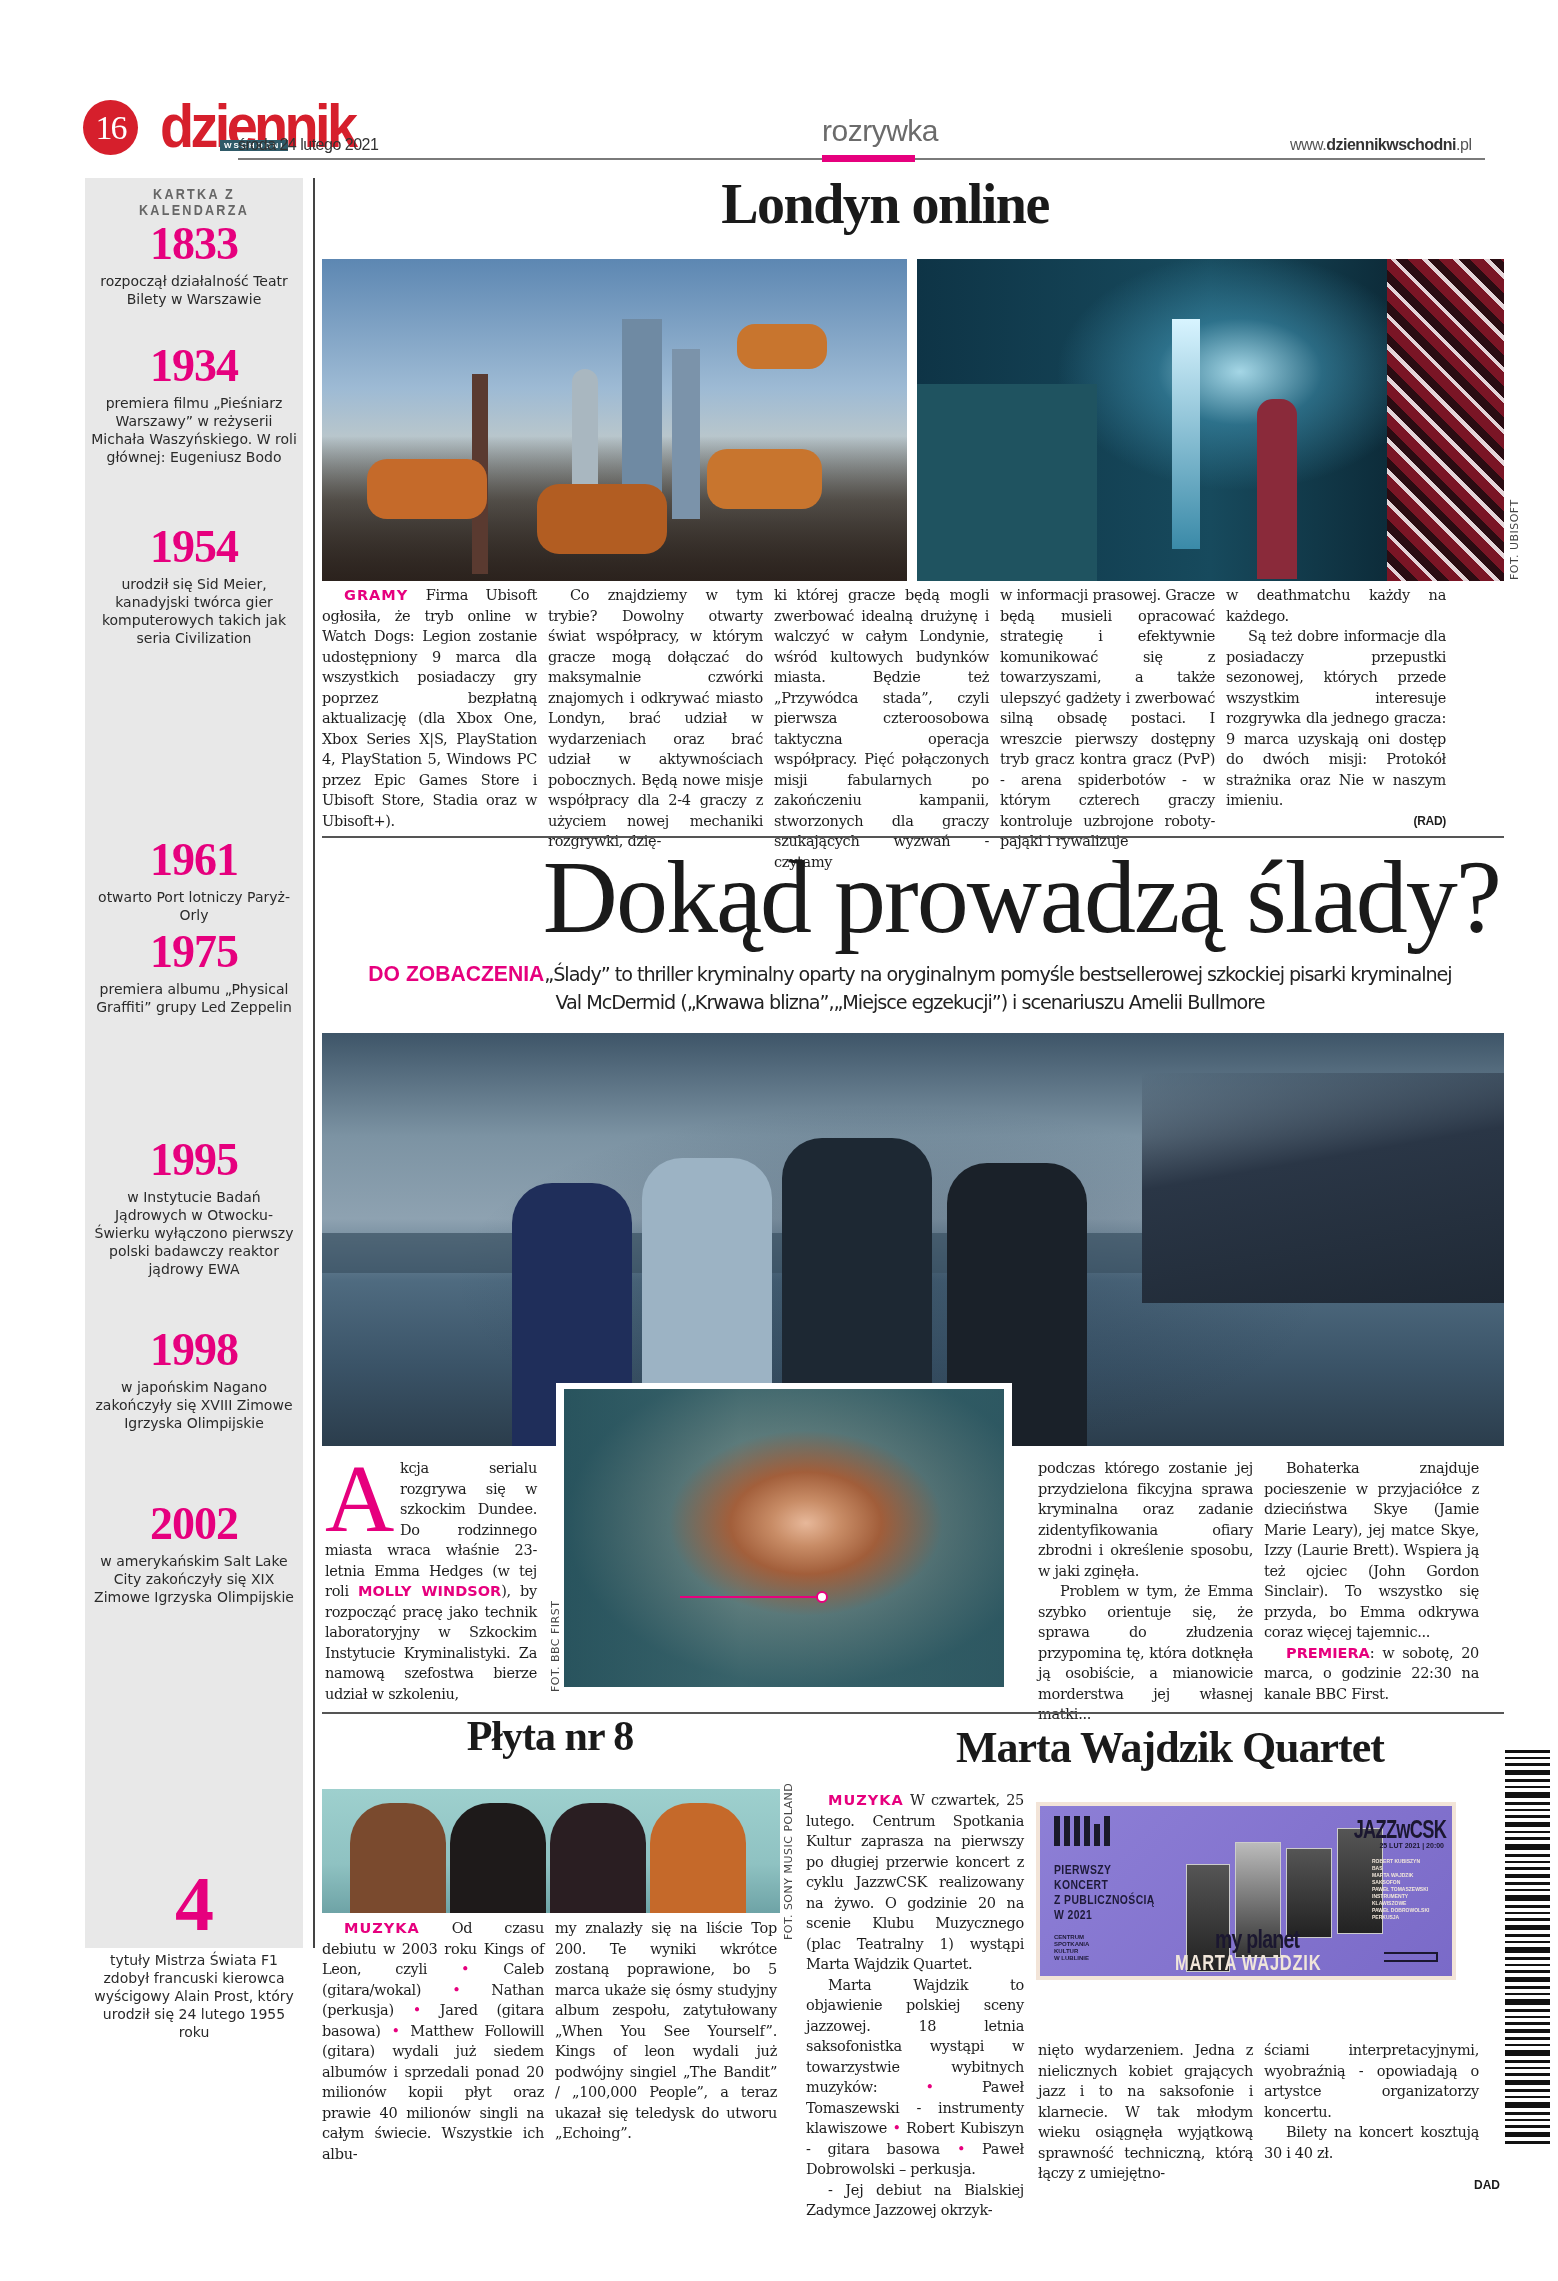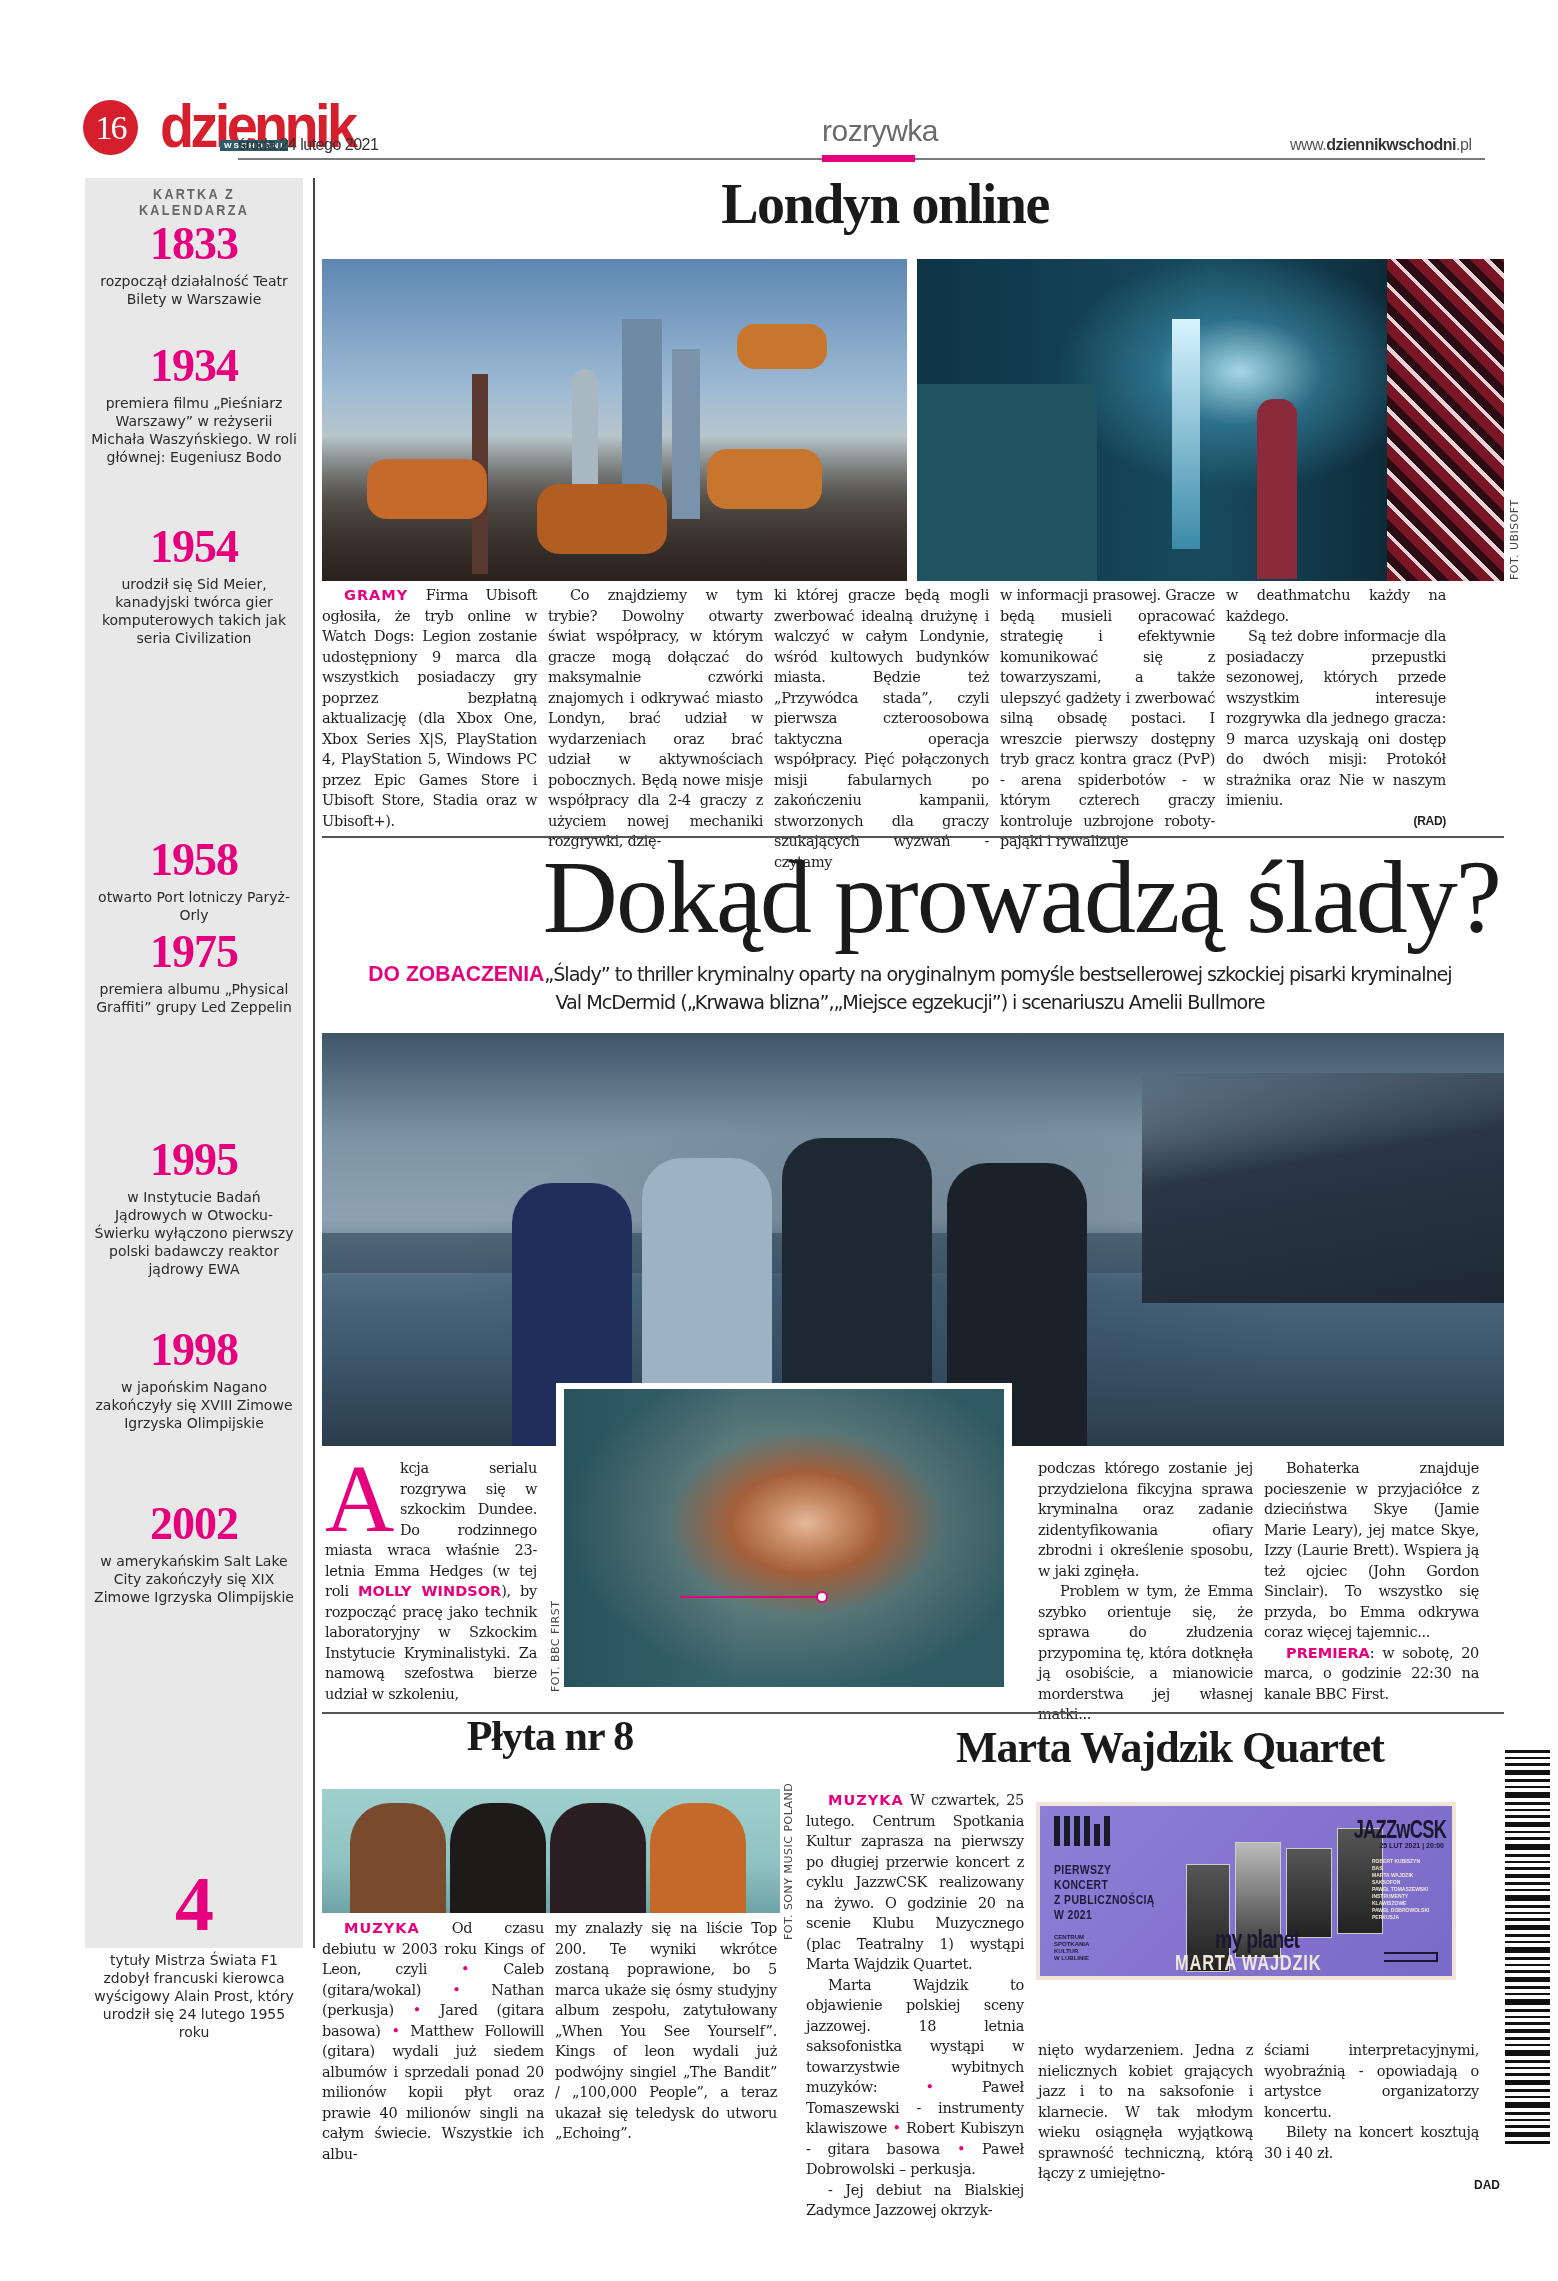--- a/index.html
+++ b/index.html
@@ -107,21 +107,21 @@
     </div>
   <div class="cal-entry" style="top:164px">
       <div class="cal-year">1934</div>
       <div class="cal-text">premiera filmu „Pieśniarz Warszawy” w reżyserii Michała Waszyńskiego. W roli głównej: Eugeniusz Bodo</div>
     </div>
   <div class="cal-entry" style="top:345px">
       <div class="cal-year">1954</div>
       <div class="cal-text">urodził się Sid Meier, kanadyjski twórca gier komputerowych takich jak seria Civilization</div>
     </div>
   <div class="cal-entry" style="top:658px">
-      <div class="cal-year">1958</div>
+      <div class="cal-year">1961</div>
       <div class="cal-text">otwarto Port lotniczy Paryż-Orly</div>
     </div>
   <div class="cal-entry" style="top:750px">
       <div class="cal-year">1975</div>
       <div class="cal-text">premiera albumu „Physical Graffiti” grupy Led Zeppelin</div>
     </div>
   <div class="cal-entry" style="top:958px">
       <div class="cal-year">1995</div>
       <div class="cal-text">w Instytucie Badań Jądrowych w Otwocku-Świerku wyłączono pierwszy polski badawczy reaktor jądrowy EWA</div>
     </div>

